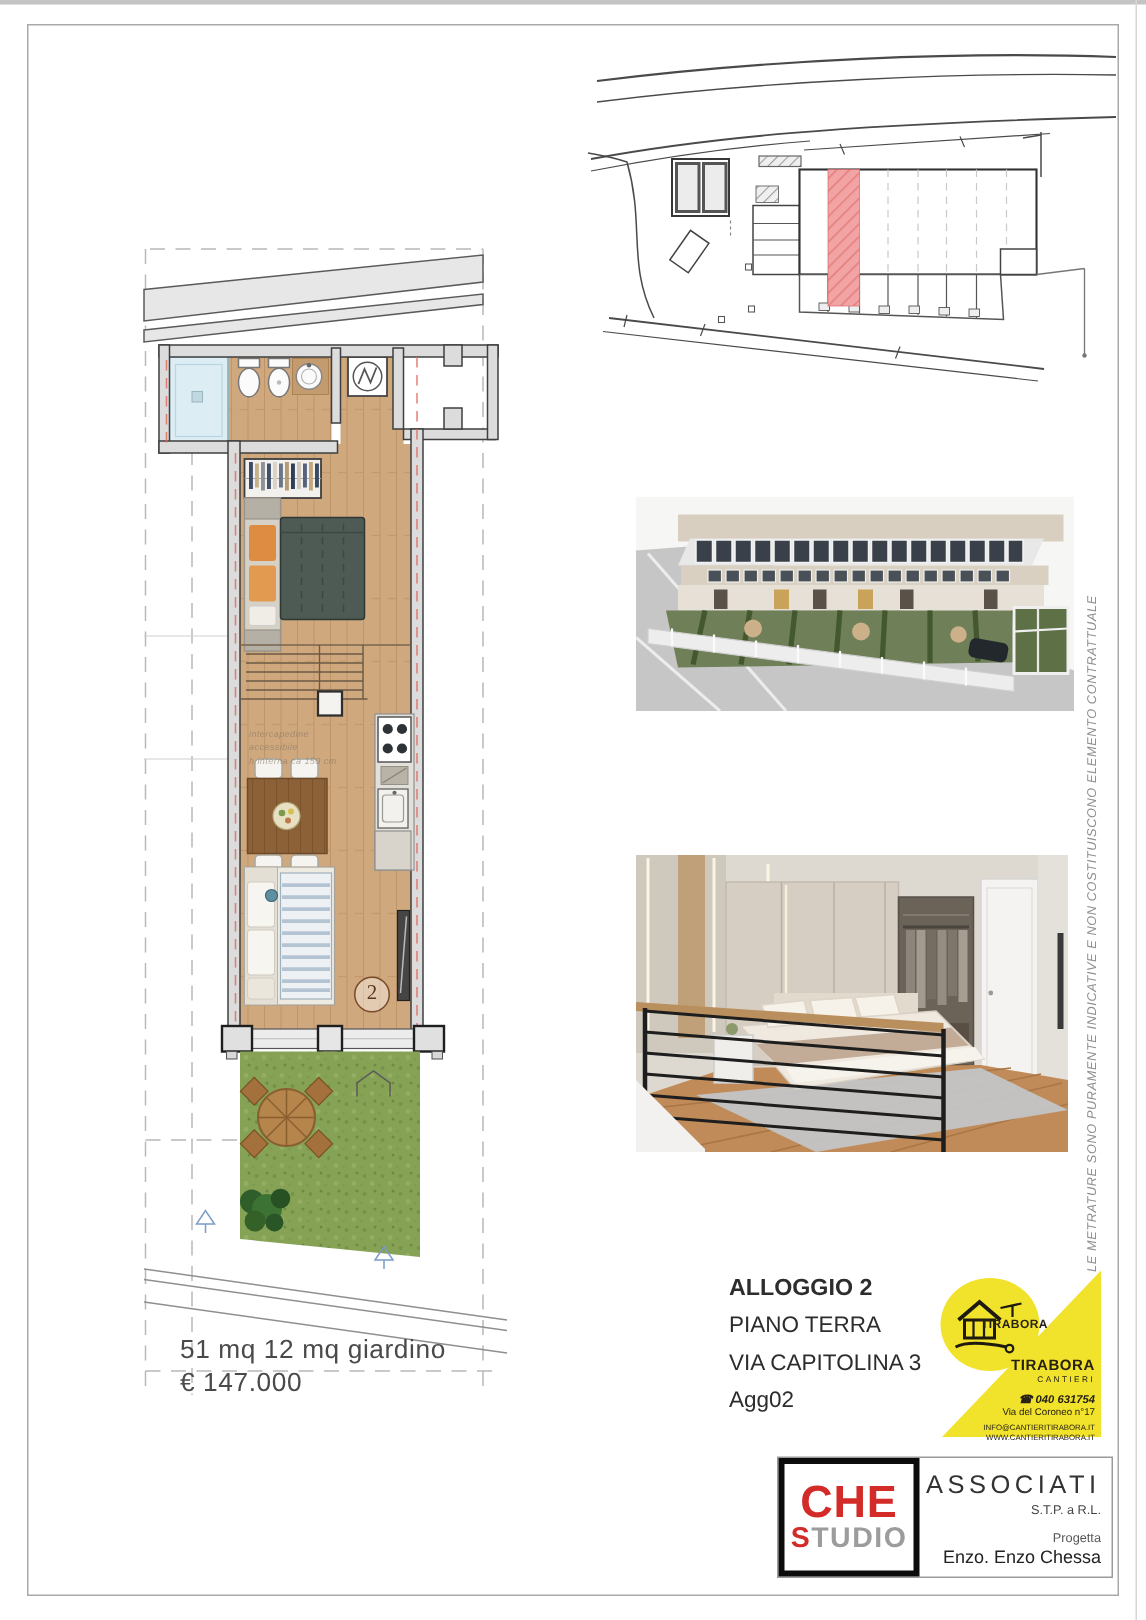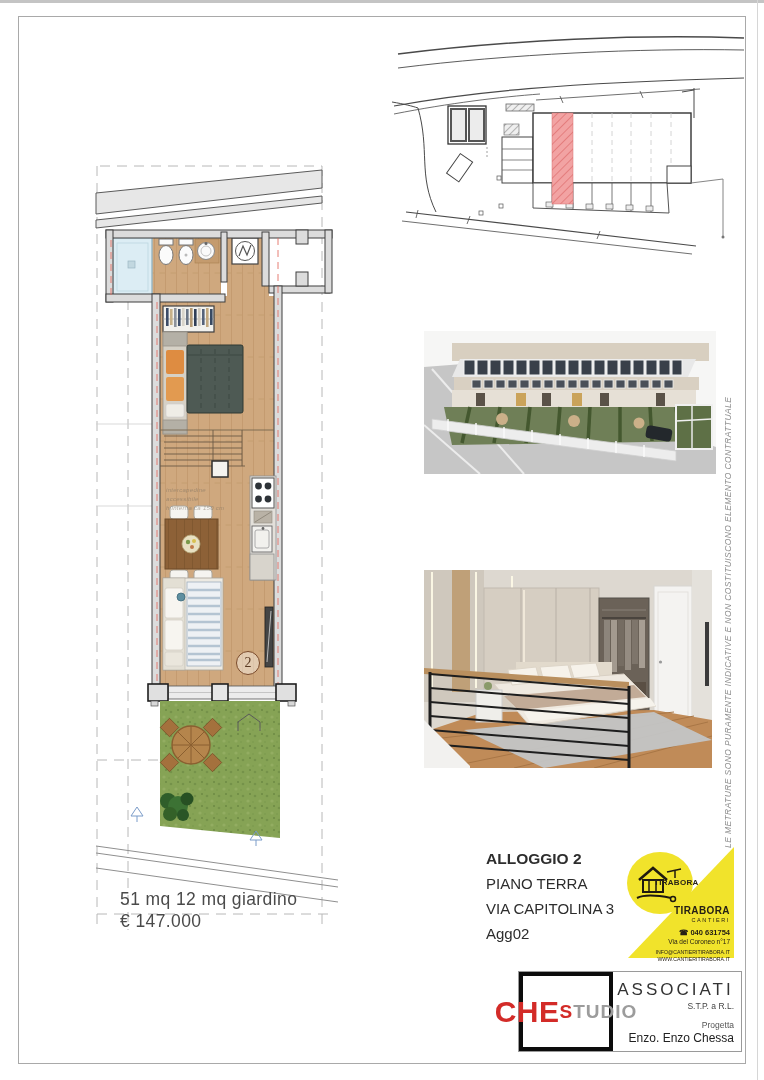--- a/index.html
+++ b/index.html
@@ -22,30 +22,30 @@
   
   .tri{left:628px;top:847px;width:106px;height:111px;background:#f1e32b;
        clip-path:polygon(100% 0,100% 100%,0 100%);}
   .logo-circle{left:627px;top:852px;width:66px;height:62px;border-radius:50%;background:#f1e32b;}
   .logo-circle svg{position:absolute;left:4px;top:6px;}
   .logo-word{position:absolute;left:27px;top:26px;font-size:8px;font-weight:bold;
              color:#2a2417;letter-spacing:.3px;}
   .contacts{left:636px;top:905px;width:94px;text-align:right;color:#262015;}
   .c-name{font-weight:bold;font-size:10px;letter-spacing:.4px;}
   .c-sub{font-size:5.5px;letter-spacing:1.6px;margin-top:1px;}
-  .c-phone{font-size:7.5px;font-weight:bold;margin-top:5px;}
+  .c-phone{font-size:7.5px;font-weight:bold;margin-top:5px;font-style:italic;}
   .c-via{font-size:6.5px;margin-top:1px;}
   .c-mail{font-size:5.2px;margin-top:4px;}
   .c-web{font-size:5.2px;margin-top:1px;}
 
   
   .studio-wrap{left:518px;top:971px;width:222px;height:79px;border:1px solid #9a9a9a;
                display:flex;background:#fff;}
   .che-box{width:94px;height:100%;box-sizing:border-box;border:4px solid #0c0c0c;
-           display:flex;align-items:center;justify-content:center;}
+           display:flex;flex-direction:column;align-items:center;justify-content:center;}
   .che-line{font-weight:bold;font-size:30px;line-height:28px;letter-spacing:.5px;color:#d32b28;}
   .studio-line{font-weight:bold;font-size:19px;line-height:19px;letter-spacing:1px;}
   .studio-line .s{color:#d32b28;}
   .studio-line .rest{color:#9c9c9c;}
   .assoc-box{flex:1;padding:5px 7px 4px 4px;display:flex;flex-direction:column;text-align:right;}
   .assoc-title{font-size:17px;letter-spacing:3px;color:#333;text-align:center;margin-top:3px;}
   .assoc-stp{font-size:8.5px;color:#444;margin-top:1px;}
   .assoc-prog{font-size:8.5px;color:#555;margin-top:9px;}
   .assoc-arch{font-size:12px;color:#222;margin-top:1px;}
   .assoc-arch b{font-weight:normal;}

